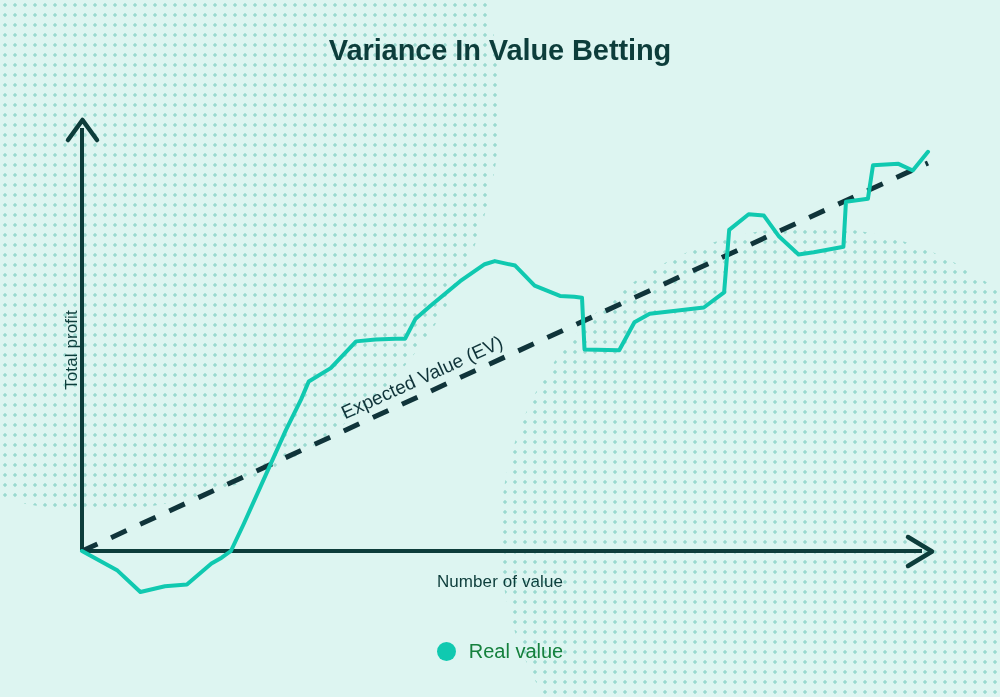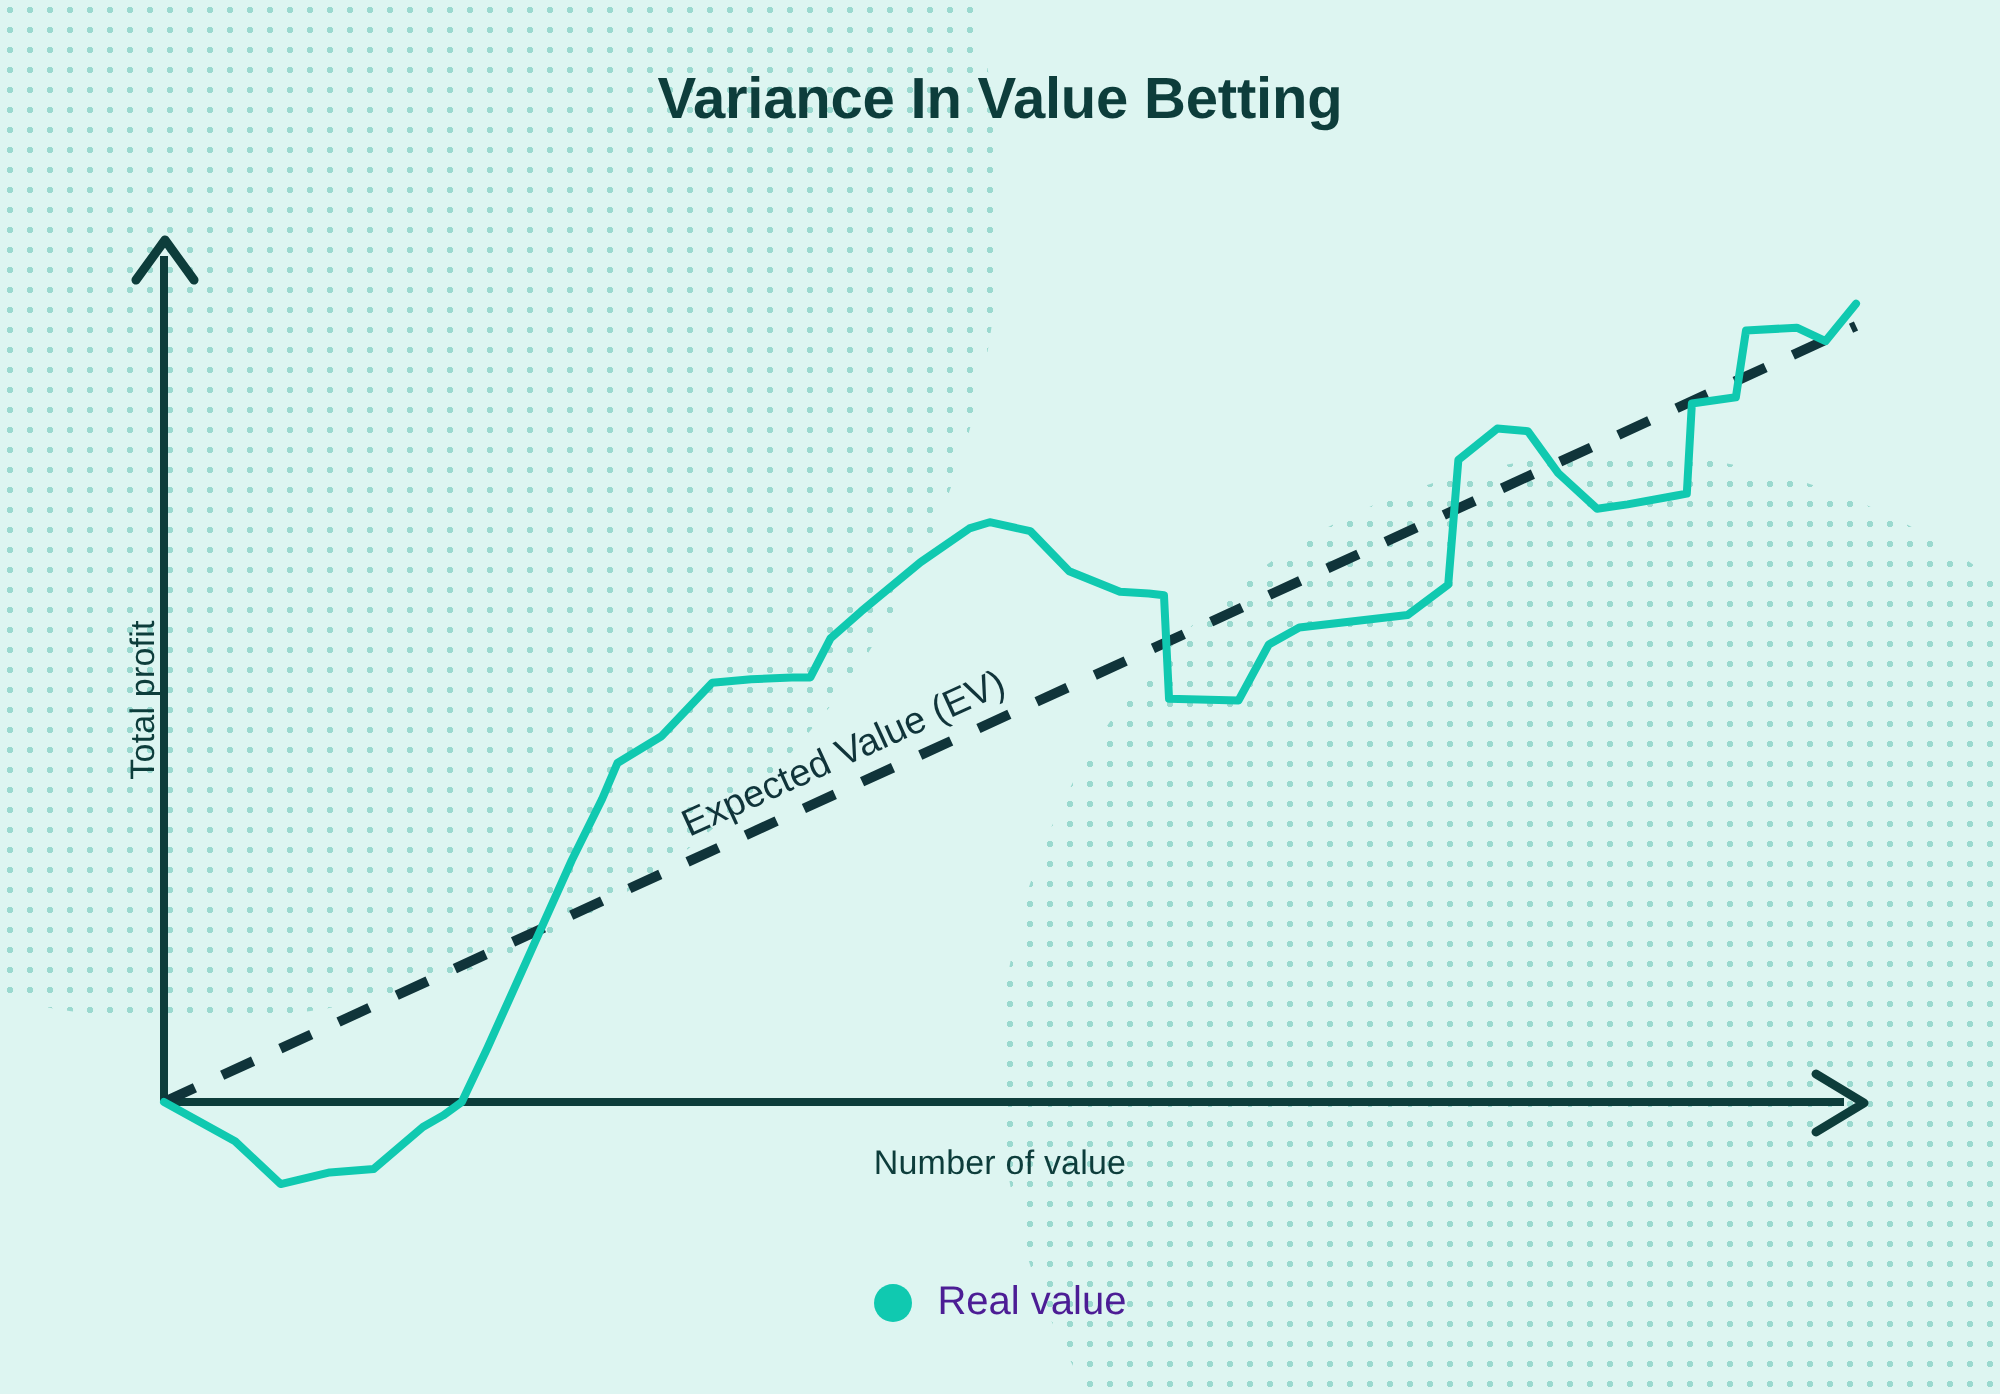--- a/index.html
+++ b/index.html
@@ -101,21 +101,21 @@
     gap: 13px;
   }
   #legend-swatch {
     width: 19px;
     height: 19px;
     border-radius: 50%;
     background: #10c9b0;
   }
   #legend-label {
     font-size: 20px;
-    color: #4c1d95;
+    color: #15803d;
   }
 </style>
 </head>
 <body>
 
 <div id="stage" style="background: rgb(221, 245, 241);">
 
   <div class="dotblob" id="blob-left"></div>
   <div class="dotblob" id="blob-right"></div>
 

